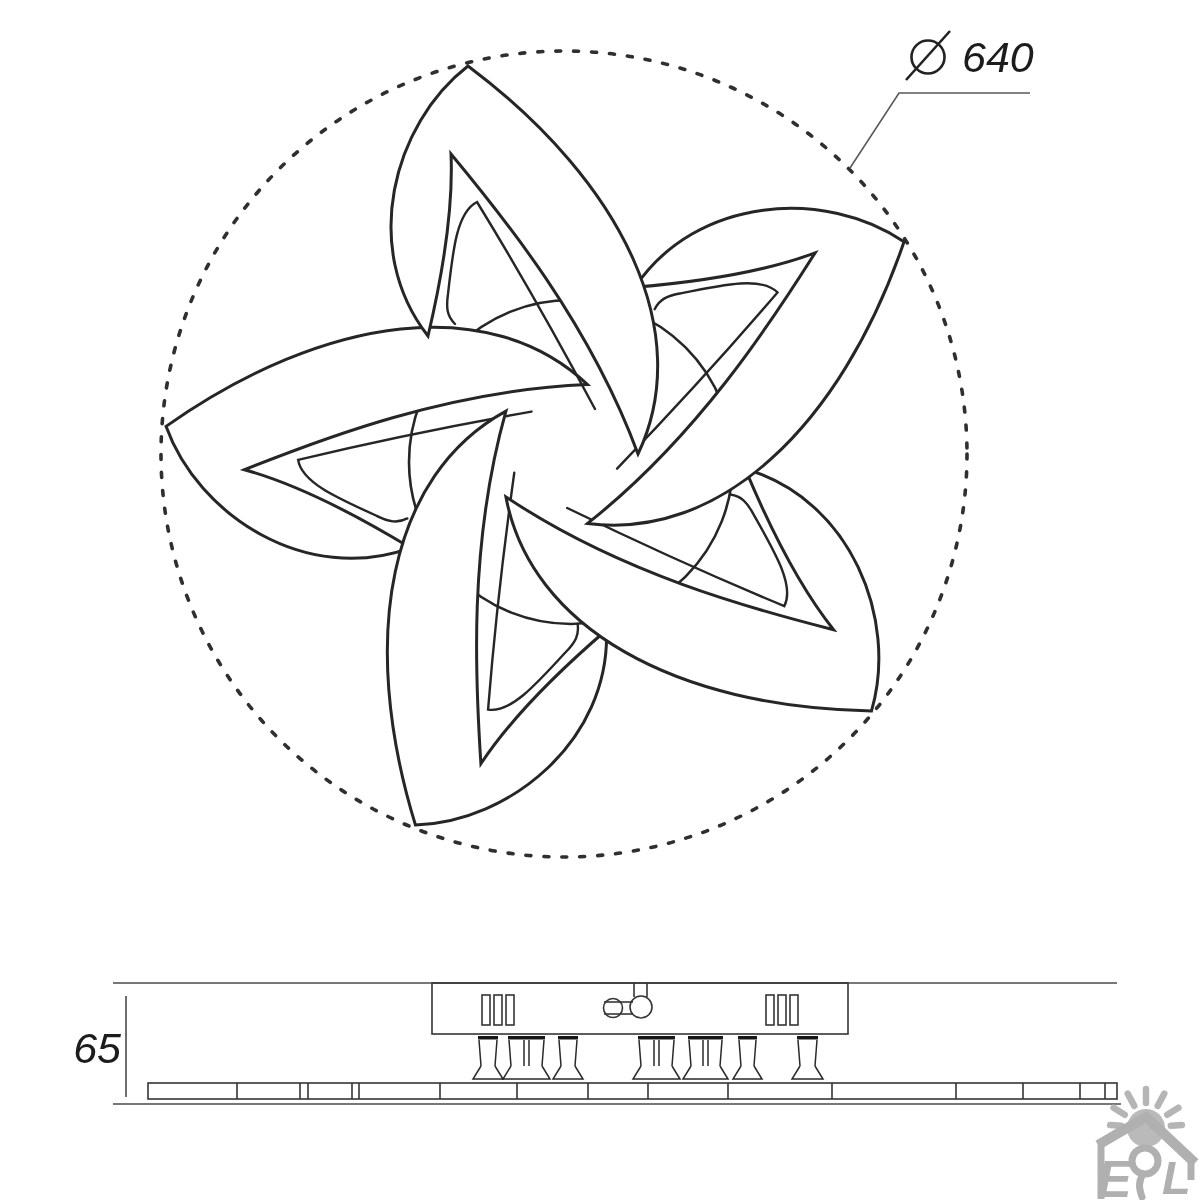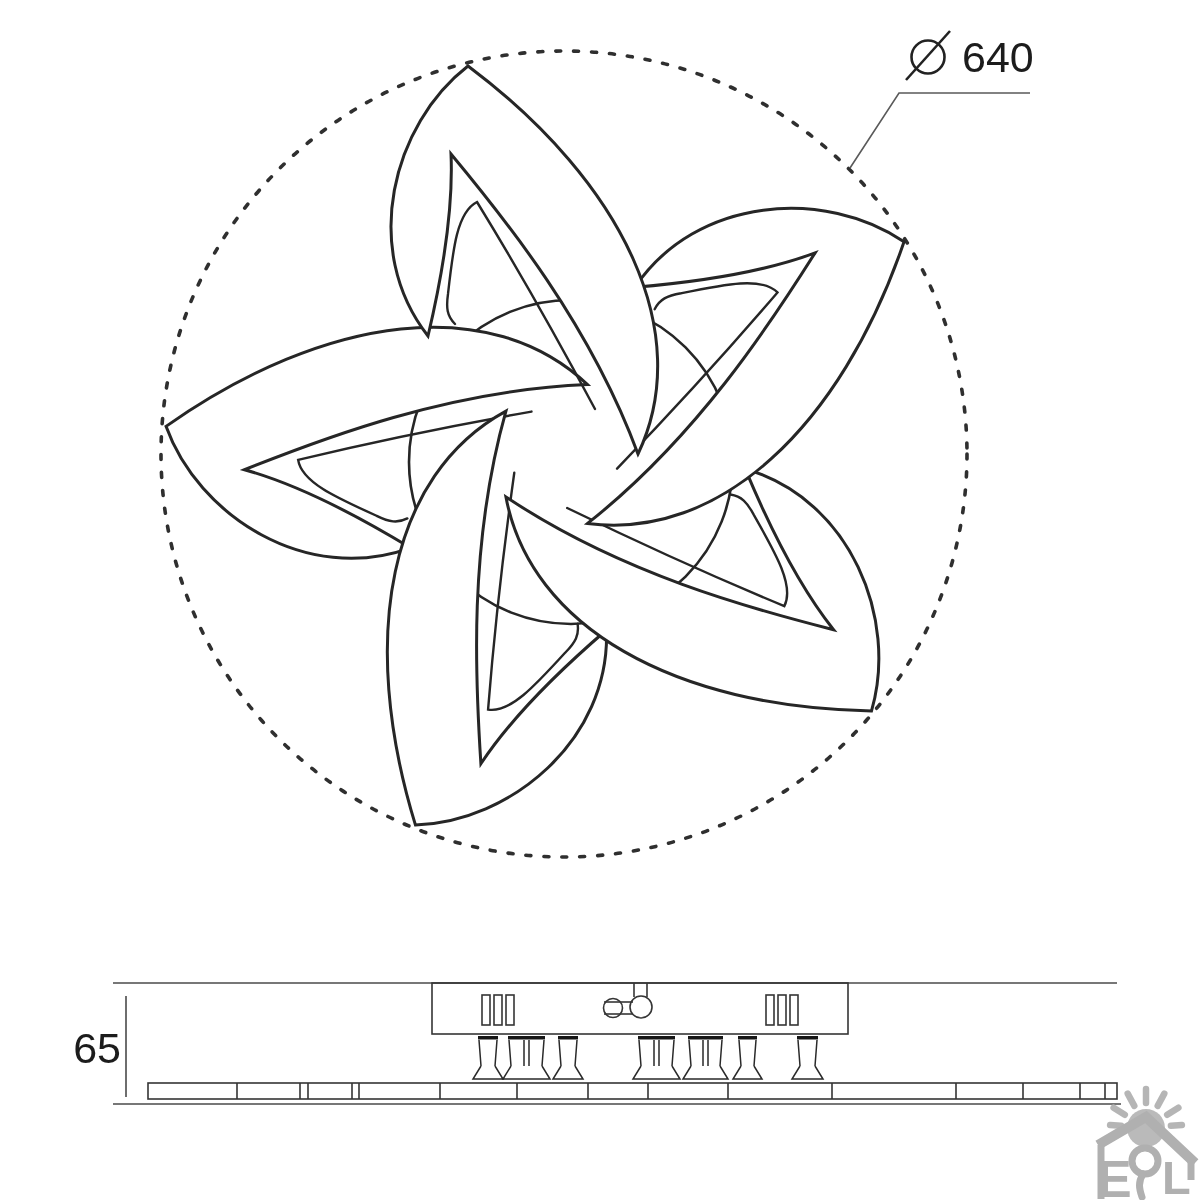--- a/index.html
+++ b/index.html
@@ -1,16 +1,16 @@
 <!DOCTYPE html>
 <html><head>
 <meta charset="utf-8">
 <style>
   html,body{margin:0;padding:0;background:#ffffff;width:1200px;height:1200px;overflow:hidden;}
-  #stage{position:relative;width:1200px;height:1200px;background:#ffffff;}
+  #stage{position:relative;width:1200px;height:1200px;background:#ffffff;font-style:italic;}
   svg{position:absolute;left:0;top:0;}
   .dimtext{font-family:"Liberation Sans","DejaVu Sans",sans-serif;font-size:43px;fill:#1c1c1c;}
   .logotext{font-family:"Liberation Sans","DejaVu Sans",sans-serif;font-weight:bold;fill:#adadad;}
   .petal-outer{fill:#ffffff;stroke:#262626;stroke-width:3;}
   .petal-inner{fill:none;stroke:#262626;stroke-width:2.4;}
   .thinline{stroke:#4a4a4a;stroke-width:1.4;fill:none;}
   .drawline{stroke:#353535;stroke-width:1.6;fill:none;}
 </style>
 </head>
 <body>

